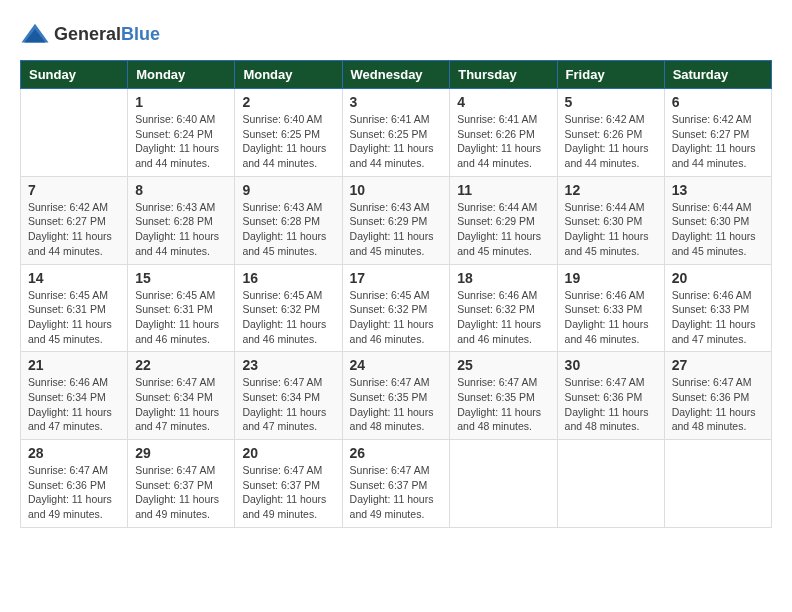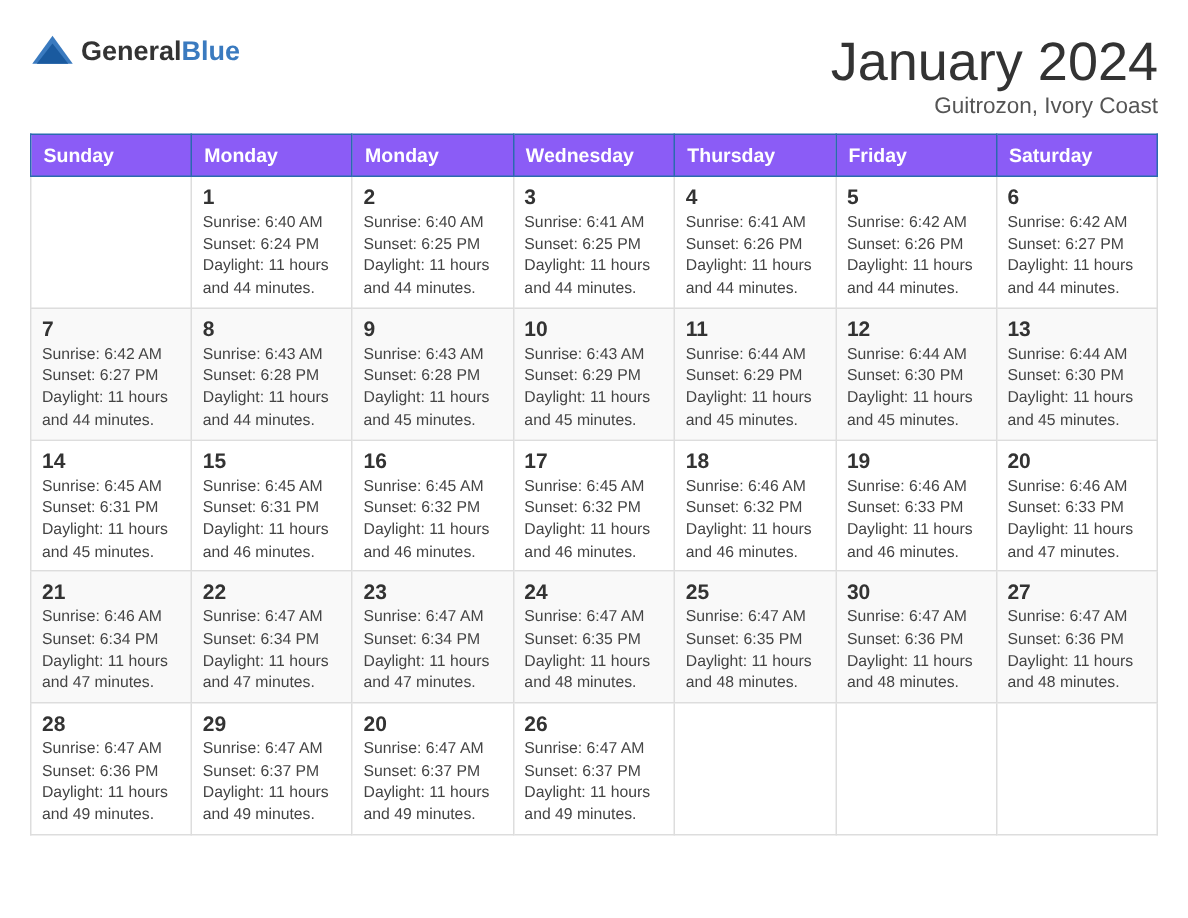--- a/index.html
+++ b/index.html
@@ -50,21 +50,21 @@
     .location {
       font-size: 15px;
       color: #555;
     }
     .calendar {
       width: 100%;
       border-collapse: collapse;
       border: 1px solid #ccc;
     }
     .calendar th {
-      background-color: #8b5cf6;
+      background-color: #14532d;
       color: #fff;
       text-align: left;
       padding: 6px 8px;
       font-size: 13px;
       border: 1px solid #2a6aaf;
     }
     .calendar td {
       vertical-align: top;
       padding: 5px 7px;
       border: 1px solid #ddd;
@@ -100,24 +100,20 @@
   <div class="logo">
     <svg class="logo-icon" viewBox="0 0 40 40">
       <polygon points="20,5 38,30 2,30" fill="#3a7abf"></polygon>
       <polygon points="20,12 34,30 6,30" fill="#1a5a9f"></polygon>
     </svg>
     <div class="logo-text">
       <span class="logo-general">General</span>
       <span class="logo-blue">Blue</span>
     </div>
   </div>
-  <div class="title-block">
-    <div class="month-title">January 2024</div>
-    <div class="location">Guitrozon, Ivory Coast</div>
-  </div>
 </div>
 
 <table class="calendar">
   <thead>
     <tr>
     <th>Sunday</th>
         <th>Monday</th>
         <th>Monday</th>
         <th>Wednesday</th>
         <th>Thursday</th>

